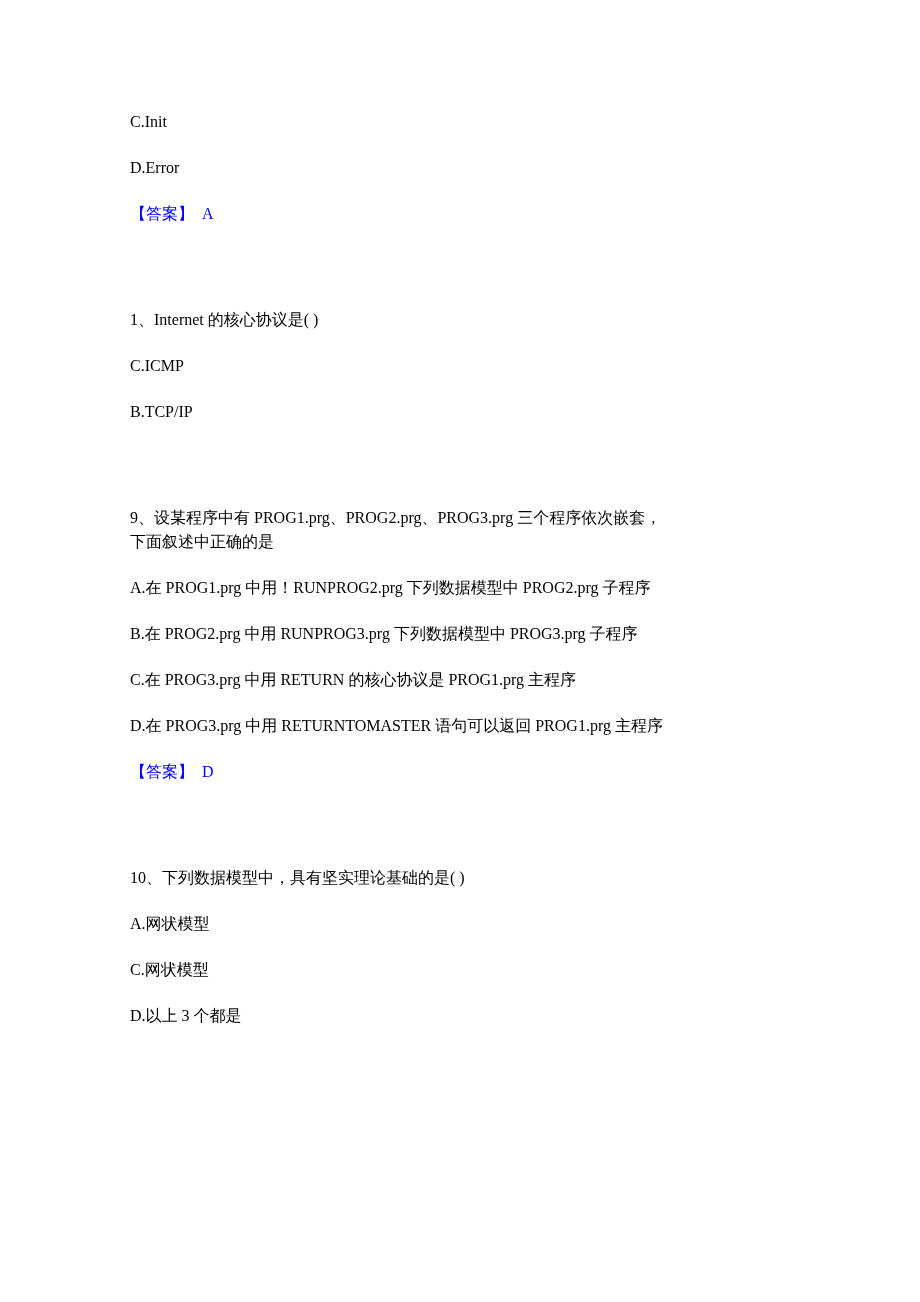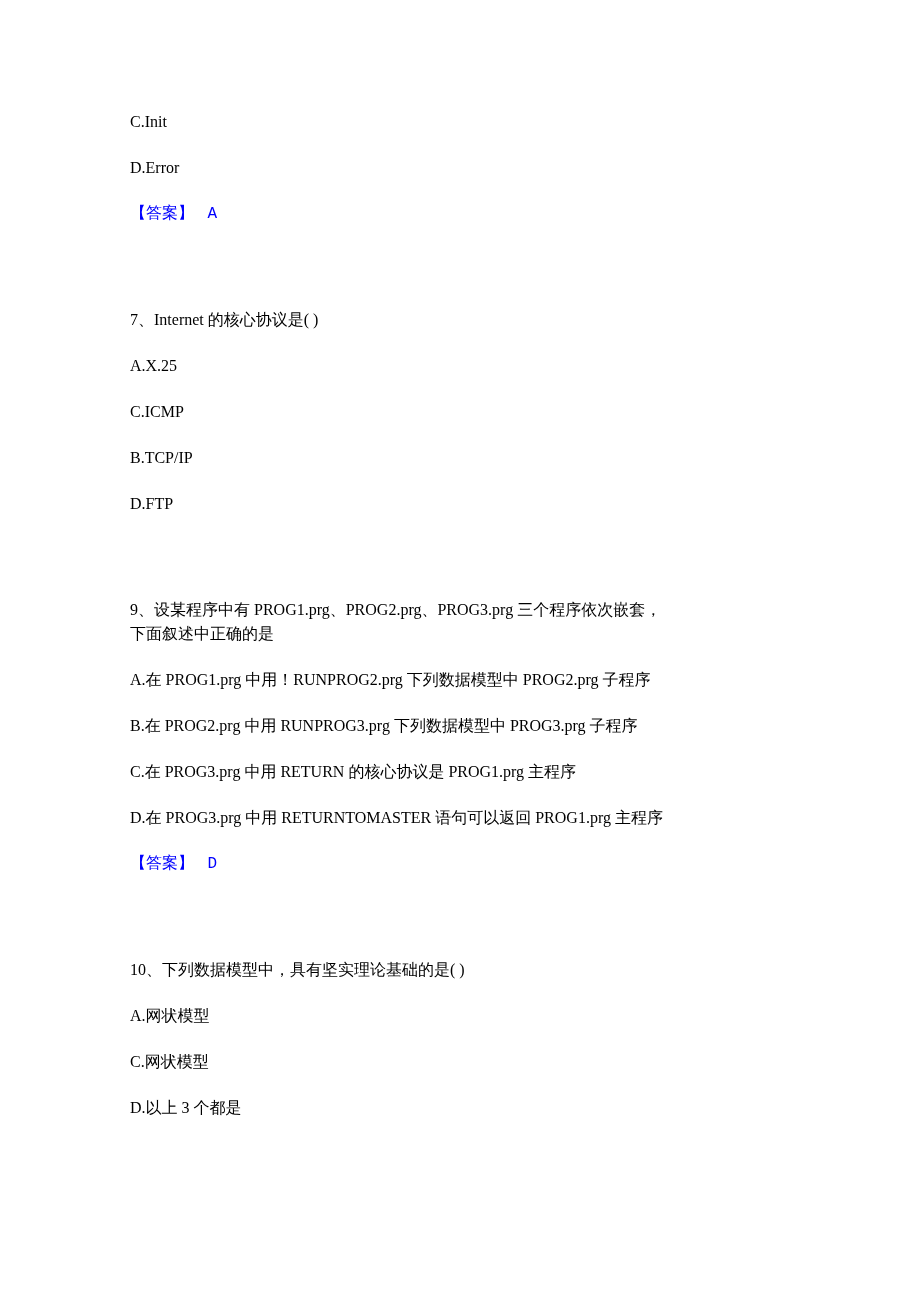--- a/index.html
+++ b/index.html
@@ -12,21 +12,20 @@
     line-height: 1.5;
   }
   .page {
     width: 796px;
     min-height: 1302px;
     padding: 110px 130px 60px 130px;
     box-sizing: border-box;
   }
   .block {
     margin-bottom: 22px;
-    font-family: Liberation Mono, monospace;
   }
   .answer-label {
     color: #0000ff;
   }
   .answer-letter {
     color: #0000ff;
     margin-left: 4px;
   }
   .spacer-large {
     height: 60px;
@@ -45,25 +44,23 @@
 
   <div class="option-line">C.Init</div>
   <div class="option-line">D.Error</div>
   <div class="block">
     <span class="answer-label">【答案】</span>
     <span class="answer-letter">A</span>
   </div>
 
   <div class="spacer-large"></div>
 
-  <div class="question-text">7、Internet 的核心协议是( )</div>
-  <div class="option-line">A.X.25</div>
+  <div class="question-text">1、Internet 的核心协议是( )</div>
   <div class="option-line">C.ICMP</div>
   <div class="option-line">B.TCP/IP</div>
-  <div class="option-line">D.FTP</div>
 
   <div class="spacer-large"></div>
 
   <div class="question-text">9、设某程序中有 PROG1.prg、PROG2.prg、PROG3.prg 三个程序依次嵌套，下面叙述中正确的是</div>
   <div class="option-line">A.在 PROG1.prg 中用！RUNPROG2.prg 下列数据模型中 PROG2.prg 子程序</div>
   <div class="option-line">B.在 PROG2.prg 中用 RUNPROG3.prg 下列数据模型中 PROG3.prg 子程序</div>
   <div class="option-line">C.在 PROG3.prg 中用 RETURN 的核心协议是 PROG1.prg 主程序</div>
   <div class="option-line">D.在 PROG3.prg 中用 RETURNTOMASTER 语句可以返回 PROG1.prg 主程序</div>
   <div class="block">
     <span class="answer-label">【答案】</span>

